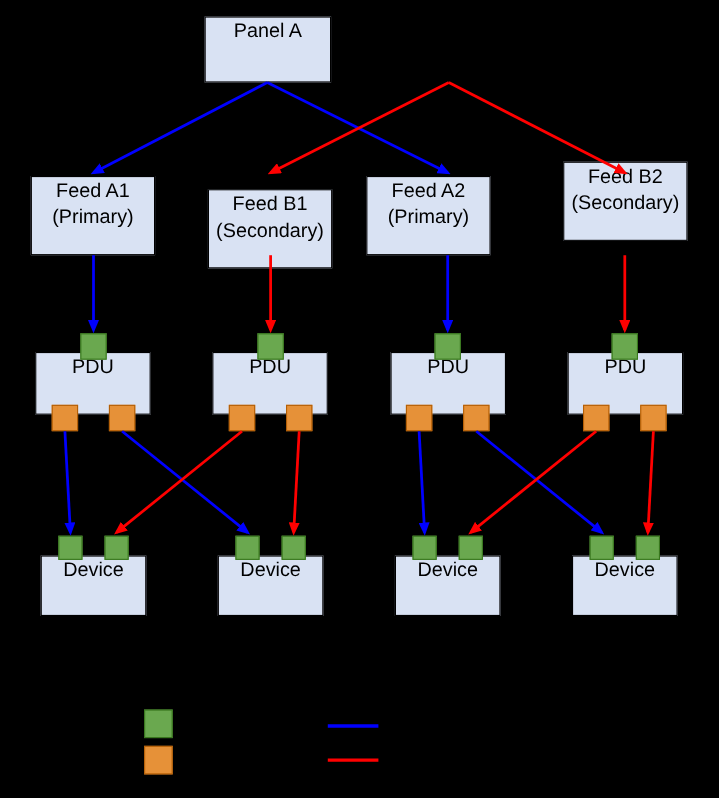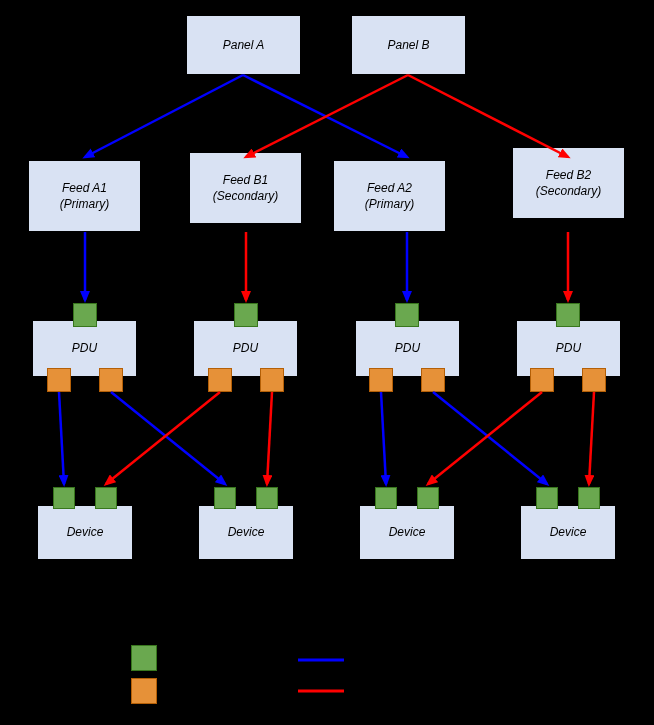--- a/index.html
+++ b/index.html
@@ -12,27 +12,25 @@
     overflow: hidden;
   }
   .node {
     position: absolute;
     background: var(--node-fill, #d9e2f3);
     border: 1px solid var(--node-border, #000000);
     box-sizing: border-box;
     display: flex;
     flex-direction: column;
     align-items: center;
-    justify-content: center;
     color: var(--node-text, #000000);
-    font-size: 12px;
+    font-size: 18px;
     line-height: 1.35;
     text-align: center;
     z-index: 1;
-    font-style: italic;
   }
   .port {
     position: absolute;
     box-sizing: border-box;
     z-index: 5;
   }
   .port.in {
     width: 24px; height: 24px;
     background: var(--input-port, #6aa84f);
     border: 1.5px solid var(--input-port-border, #38761d);
@@ -63,29 +61,26 @@
   }
 </style>
 </head>
 <body>
 
 <div id="canvas">
 
   <div class="node" style="left:186px; top:15px; width:115px; height:60px;">
     <span>Panel A</span>
   </div>
-  <div class="node" style="left:351px; top:15px; width:115px; height:60px;">
-    <span>Panel B</span>
-  </div>
 
   <div class="node" style="left:28px; top:160px; width:113px; height:72px;">
     <div>Feed A1</div>
     <div>(Primary)</div>
   </div>
-  <div class="node" style="left:189px; top:152px; width:113px; height:72px;">
+  <div class="node" style="left:189px; top:172px; width:113px; height:72px;">
     <div>Feed B1</div>
     <div>(Secondary)</div>
   </div>
   <div class="node" style="left:333px; top:160px; width:113px; height:72px;">
     <div>Feed A2</div>
     <div>(Primary)</div>
   </div>
   <div class="node" style="left:512px; top:147px; width:113px; height:72px;">
     <div>Feed B2</div>
     <div>(Secondary)</div>

